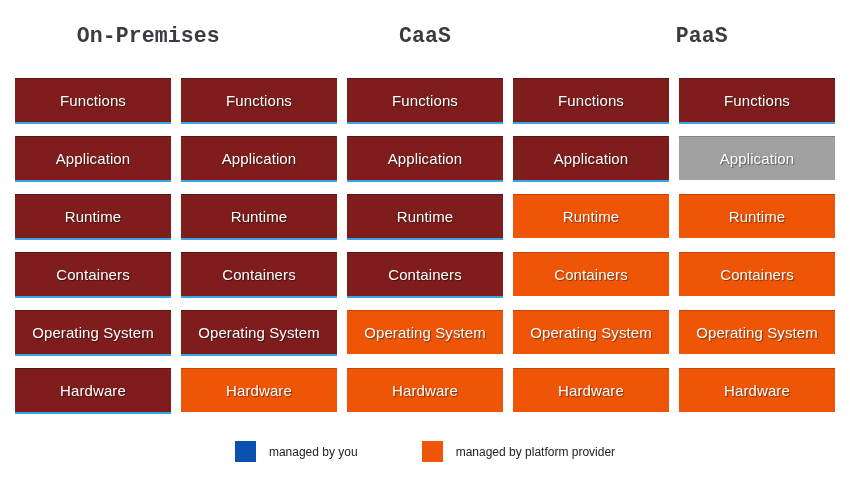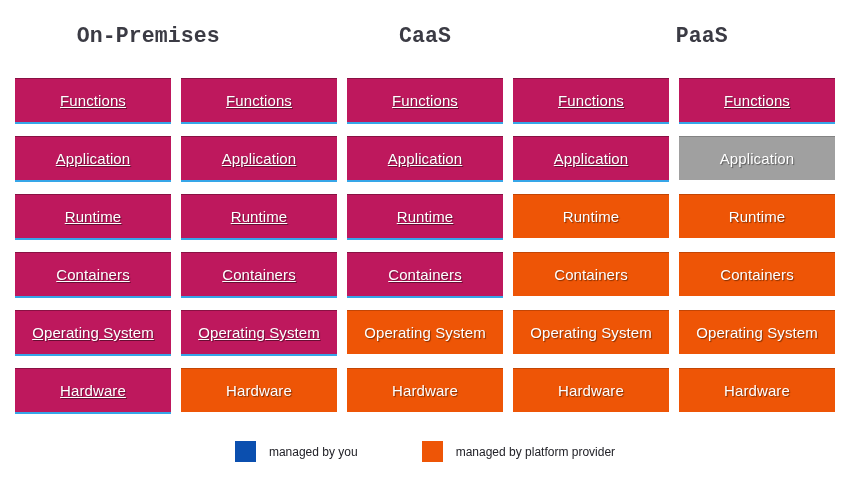--- a/index.html
+++ b/index.html
@@ -60,21 +60,21 @@
     align-items: center;
     justify-content: center;
     font-size: 15px;
     color: #ffffff;
     text-shadow: 1px 1px 1px rgba(0,0,0,0.45);
     letter-spacing: 0.1px;
     box-sizing: border-box;
     border-top: 1px solid rgba(0,0,0,0.28);
     border-bottom: 2px solid rgba(255,255,255,0.0);
   }
-  .cell.blue   { background: #be185d; border-bottom-color: #36a6e8; text-decoration: underline; }
+  .cell.blue   { background: #7f1d1d; border-bottom-color: #36a6e8; }
   .cell.orange { background: #ee5506; border-bottom-color: #ffffff; border-top-color: rgba(0,0,0,0.18); }
   .cell.gray   { background: #a0a0a0; border-bottom-color: #ffffff; border-top-color: rgba(0,0,0,0.18); }
 
   
   .legend {
     display: flex;
     justify-content: center;
     align-items: center;
     gap: 64px;
     margin-top: 27px;

